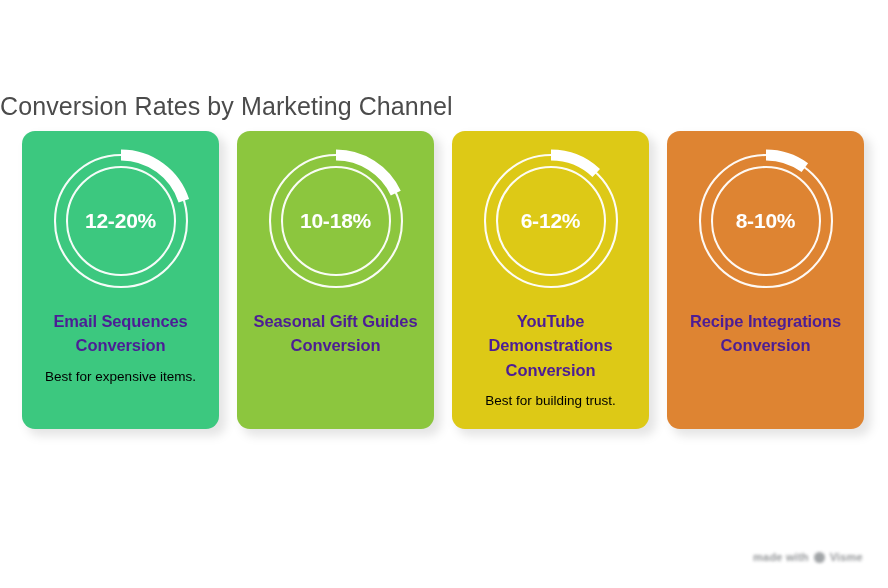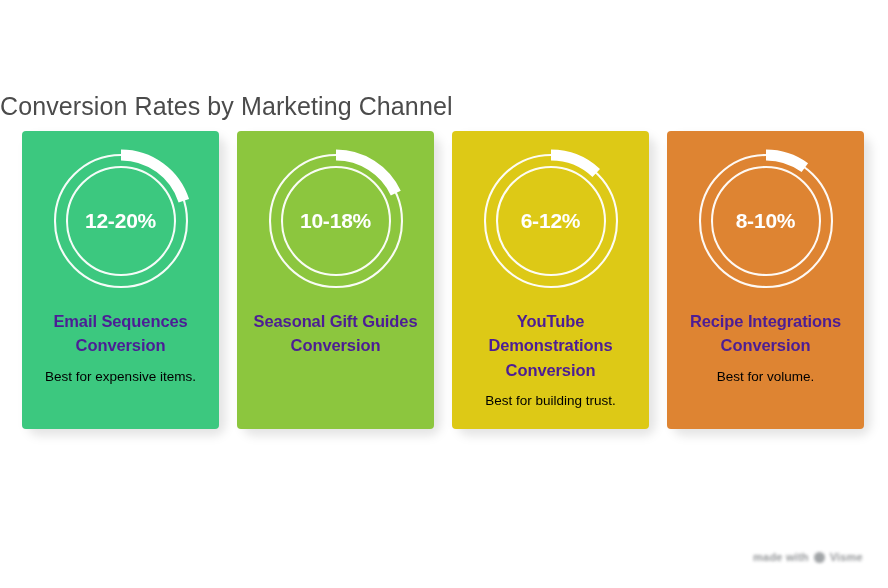--- a/index.html
+++ b/index.html
@@ -63,21 +63,21 @@
     background: rgba(0,0,0,0.10);
     filter: blur(5px);
   }
 
   .card {
     position: absolute;
     left: 0;
     top: 0;
     width: 197px;
     height: 298px;
-    border-radius: 4px;
+    border-radius: 13px;
     display: flex;
     flex-direction: column;
     align-items: center;
     padding-top: 14px;
     overflow: hidden;
   }
 
   
   .donut-wrap {
     position: relative;
@@ -216,21 +216,20 @@
         <div class="card" style="background: rgb(222, 132, 50);">
           <div class="donut-wrap">
             <svg viewBox="0 0 152 152">
               <circle cx="76" cy="76" r="66" fill="none" stroke="#ffffff" stroke-width="2.1" opacity="0.95"></circle>
               <circle cx="76" cy="76" r="54" fill="none" stroke="#ffffff" stroke-width="2.1" opacity="0.95"></circle>
               <circle cx="76" cy="76" r="66" fill="none" stroke="#ffffff" stroke-width="11" stroke-dasharray="41.469023027385276 414.6902302738527" transform="rotate(-90 76 76)"></circle>
             </svg>
             <div class="donut-value">8-10%</div>
           </div>
           <div class="card-title">Recipe Integrations Conversion</div>
-          <div class="card-sub">Best for volume.</div>
         </div>
       </div>
     </div>
 
   <div class="watermark">
     <span class="wm-text">made with</span>
     <span class="wm-mark"></span>
     <span class="wm-text">Visme</span>
   </div>
 

